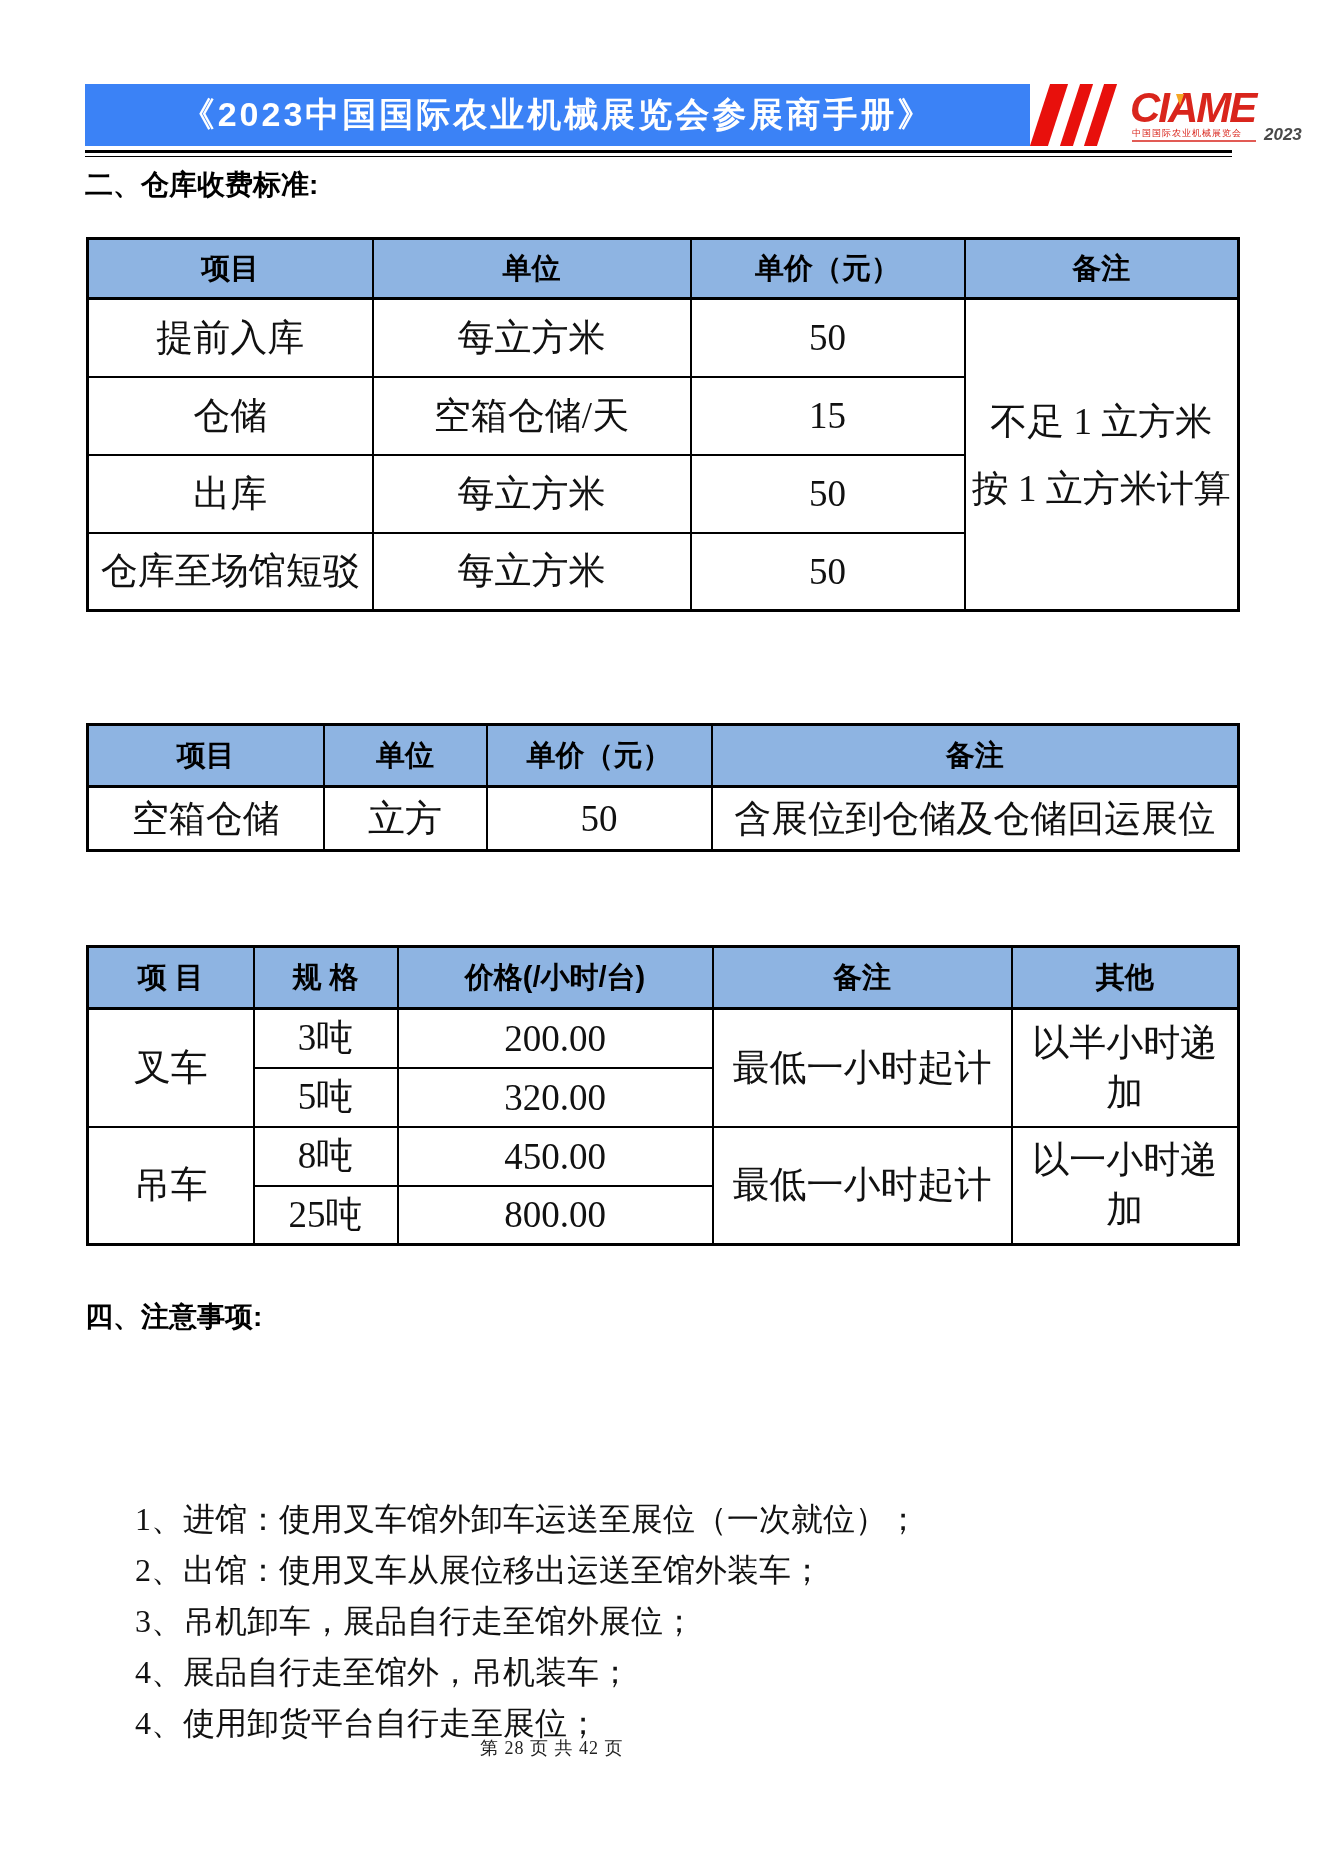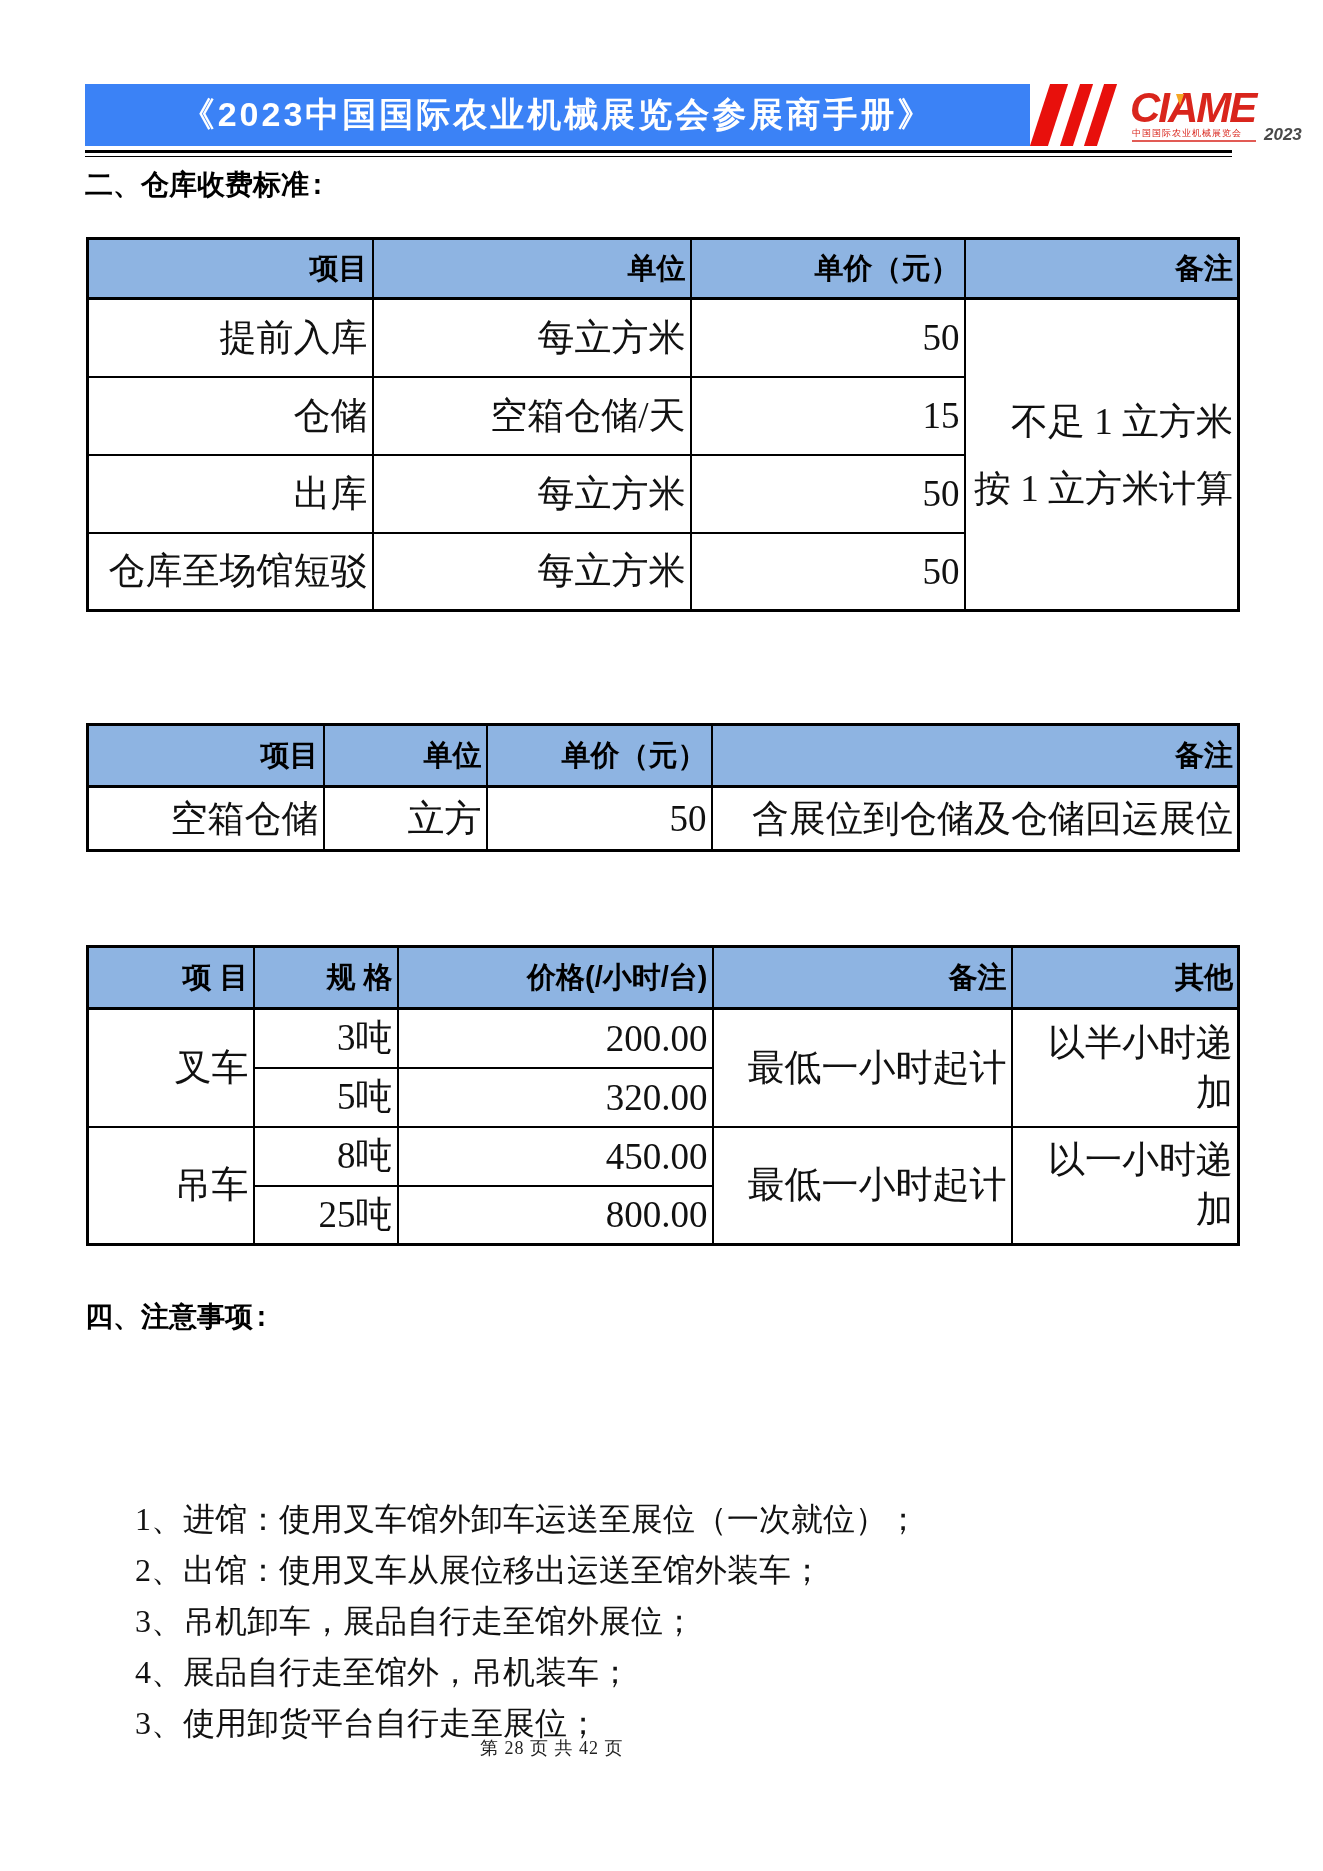--- a/index.html
+++ b/index.html
@@ -36,35 +36,35 @@
   .logo { position:absolute; left:1128px; top:80px; width:180px; height:72px; }
 
   .header-rule {
     position:absolute; left:85px; top:150px; width:1147px; height:7px;
     border-top:3px solid #000; border-bottom:1px solid #000;
   }
 
   
   .sec-title {
     position:absolute; left:85px;
-    font-family:Liberation Mono, monospace;
+    font-family:Liberation Sans, sans-serif;
     font-weight:bold; font-size:28px; color:#000; white-space:nowrap;
   }
   .sec-2 { top:166px; }
   .sec-3 { top:668px; }
   .sec-4 { top:1298px; }
 
   
   table.doc {
     position:absolute; left:86px; width:1151px;
     border-collapse:collapse; table-layout:fixed;
     border:3px solid #000;
   }
   table.doc th, table.doc td {
-    border:2px solid #000; text-align:right; vertical-align:middle;
+    border:2px solid #000; text-align:center; vertical-align:middle;
     padding:0 4px; overflow:hidden;
   }
   table.doc th {
     background:#8EB4E2;
     font-family:"Liberation Sans","DejaVu Sans",sans-serif;
     font-weight:bold; font-size:29px; color:#000;
     border-bottom:3px solid #000;
   }
   table.doc td { font-size:37px; }
 
@@ -242,17 +242,17 @@
     </tbody>
   </table>
 
   <div class="sec-title sec-4">四、注意事项:</div>
 
 
   <div class="note-item ni-0">1、进馆：使用叉车馆外卸车运送至展位（一次就位）；</div>
   <div class="note-item ni-1">2、出馆：使用叉车从展位移出运送至馆外装车；</div>
   <div class="note-item ni-2">3、吊机卸车，展品自行走至馆外展位；</div>
   <div class="note-item ni-3">4、展品自行走至馆外，吊机装车；</div>
-  <div class="note-item ni-4">3、使用卸货平台自行走至展位；</div>
+  <div class="note-item ni-4">4、使用卸货平台自行走至展位；</div>
 
   <div class="footer">第 28 页 共 42 页</div>
 
 </div>
 
 </body></html>

